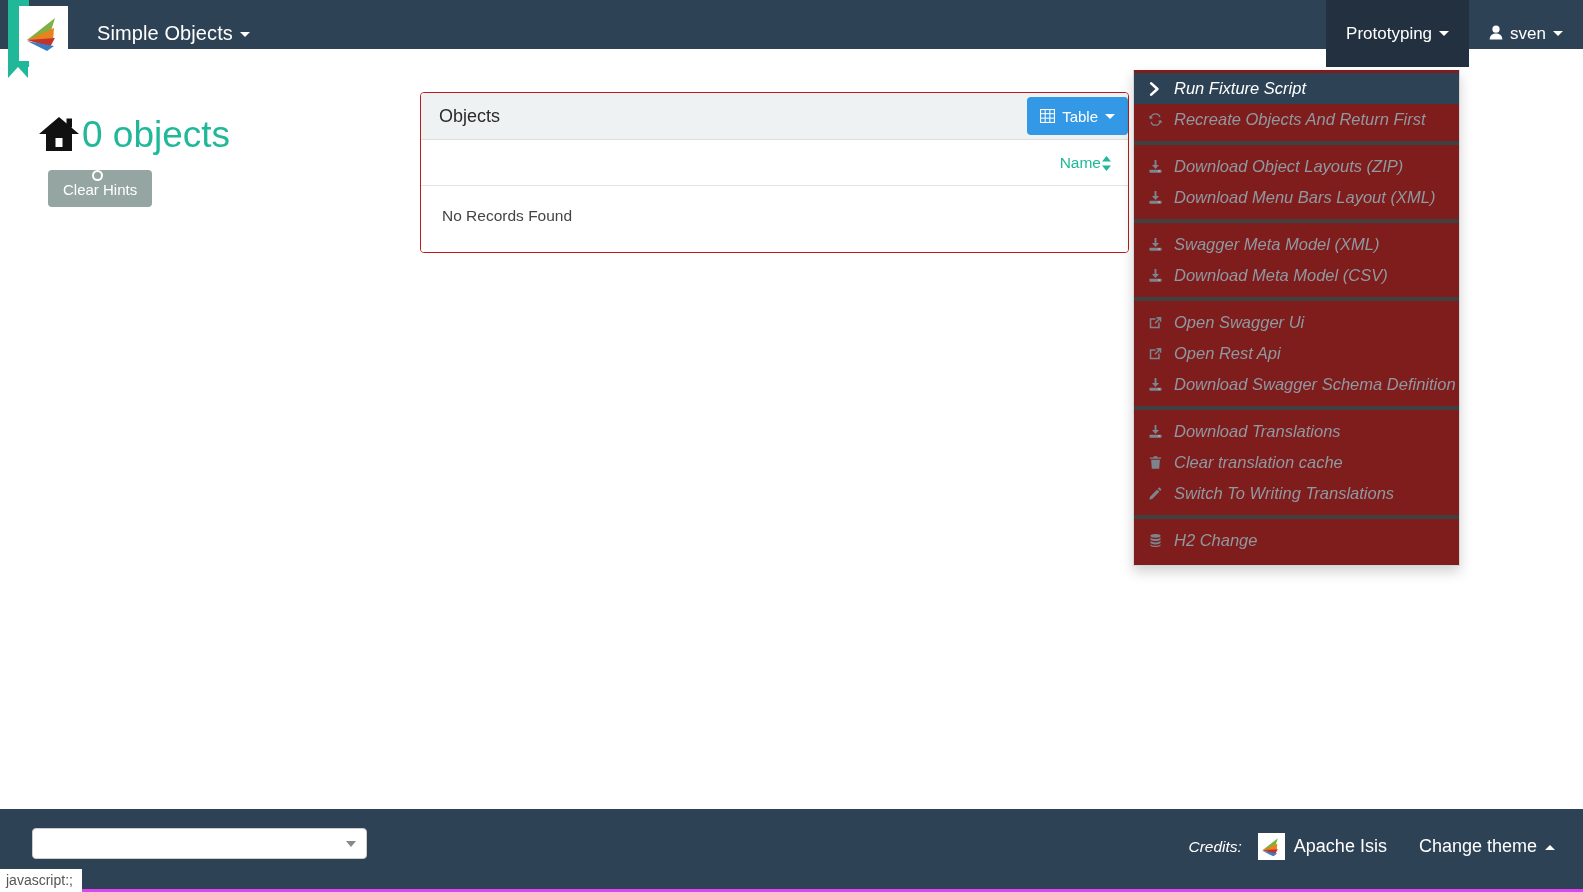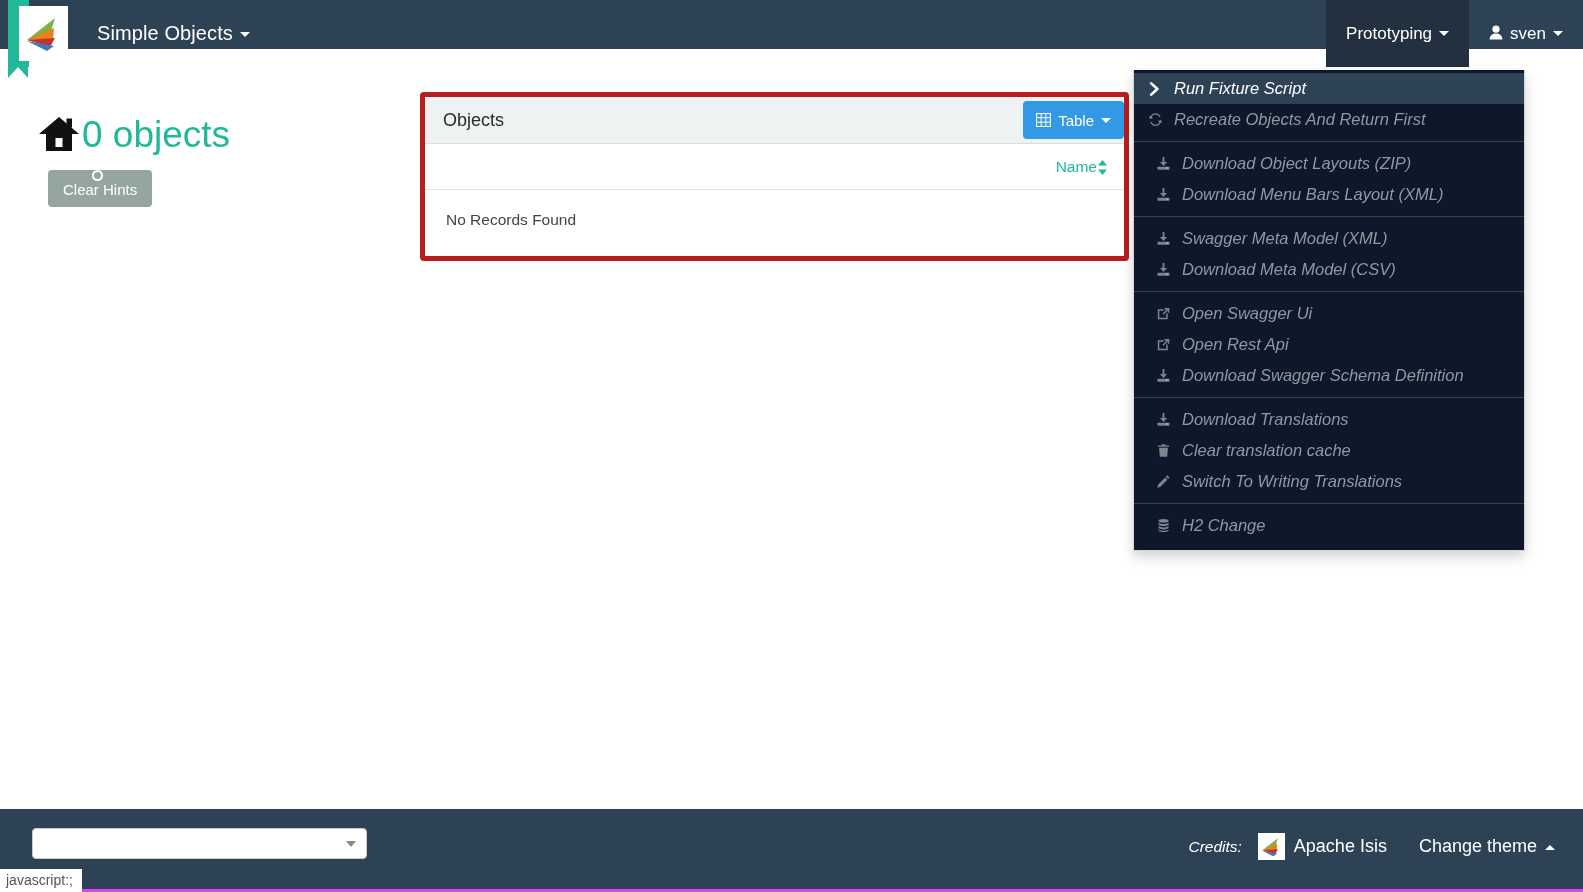--- a/index.html
+++ b/index.html
@@ -89,30 +89,30 @@
     display: inline-block;
     margin-right: 7px;
     font-size: 15px;
     line-height: 1;
   }
 
   
   .dropdown-menu {
     position: absolute;
     left: 1133px; top: 70px;
-    width: 392px;
-    background: #0f172a;
+    width: 327px;
+    background: #7f1d1d;
     border: 1px solid #d5d5d5;
     border-top: none;
     box-shadow: 0 6px 12px rgba(0,0,0,.175);
     z-index: 50;
     padding: 3px 0 3px 0;
   }
   .menu-section { padding: 6px 0; }
-  .menu-section + .menu-section { border-top: 1px solid #404040; padding-left: 8px; }
+  .menu-section + .menu-section { border-top: 4px solid #404040; }
   .menu-section.first { padding-top: 0; }
   .menu-item {
     display: flex; align-items: center;
     height: 31px;
     padding: 0 14px 0 14px;
     color: #9098a0;
     font-size: 16.5px;
     font-style: italic;
     white-space: nowrap;
     cursor: pointer;
@@ -175,21 +175,21 @@
     border-radius: 50%;
     margin-right: 6px;
   }
 
   
   .panel {
     position: absolute;
     left: 420px; top: 92px;
     width: 709px;
     background: #ffffff;
-    border: 5px solid #b91c1c;
+    border: 1px solid #b91c1c;
     border-radius: 4px;
   }
   .panel-head {
     height: 47px;
     background: #eef2f3;
     border-bottom: 1px solid #dddddd;
     border-radius: 3px 3px 0 0;
     display: flex; align-items: center;
     padding: 0 14px 0 18px;
     position: relative;

